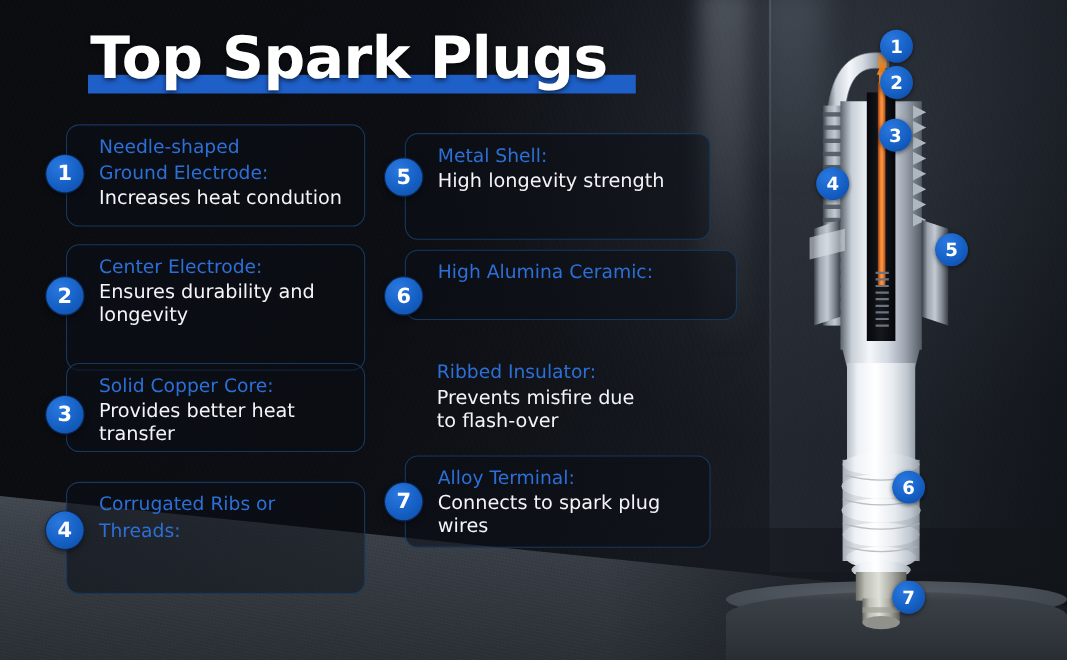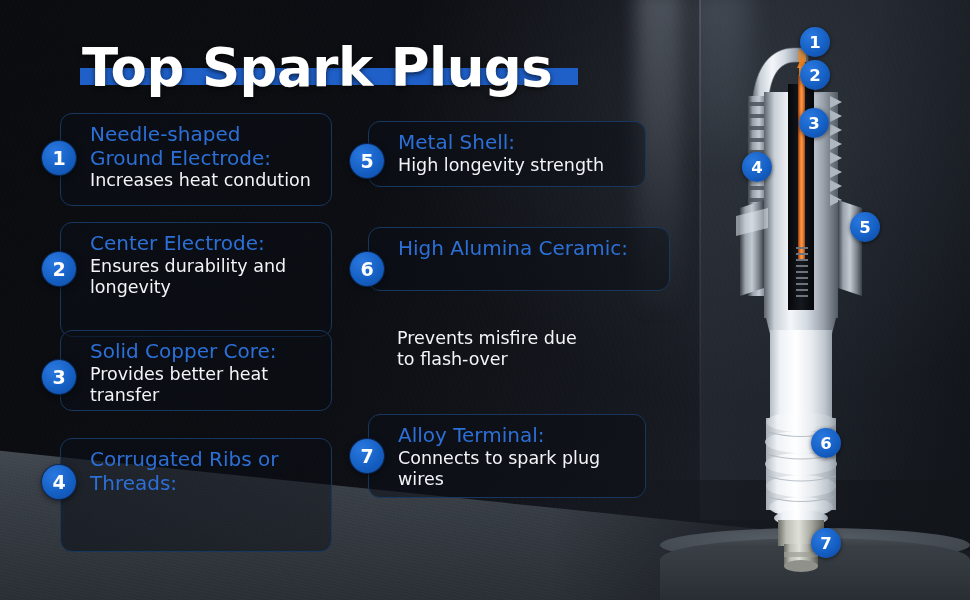--- a/index.html
+++ b/index.html
@@ -84,41 +84,41 @@
   #plug { position:absolute; left:706px; top:18px; width:190px; height:560px; }
   #plug svg { display:block; }
 
   
   #title-wrap { position:absolute; left:80px; top:24px; width:520px; height:70px; }
   .title-bar {
     position:absolute; left:0px; top:44px; width:498px; height:17px;
     background:#1e5fc8;
   }
   .title-text {
-    position:absolute; left:2px; top:14px;
+    position:absolute; left:2px; top:0px;
     font-family:"DejaVu Sans", sans-serif;
     font-weight:bold; font-size:53px; line-height:60px;
     color:#ffffff; letter-spacing:-0.5px;
     white-space:nowrap;
     text-shadow:0 2px 5px rgba(0,0,0,.65);
   }
 
   
   .card {
     position:absolute;
     border:1px solid #17375f;
     border-radius:12px;
     background:linear-gradient(135deg, rgba(10,14,22,.62), rgba(8,11,17,.42));
   }
   .card.plain { border:none; background:none; }
   .card-body { position:absolute; left:29px; right:10px; top:9px; }
   .card.plain .card-body { left:29px; top:6px; }
   .c-title {
     color:#2c6fd6;
-    font-size:20px; line-height:23.5px;
+    font-size:17px; line-height:23.5px;
     font-family:"DejaVu Sans", sans-serif;
     white-space:pre-line;
   }
   .c-desc {
     color:#f2f4f7;
     font-size:17.5px; line-height:21px;
     font-family:"DejaVu Sans", sans-serif;
     white-space:pre-line;
   }
   .badge {
@@ -318,45 +318,46 @@
 
 <div class="card" style="left:60px; top:330px; width:272px; height:81px;">
   <div class="card-body">
     <div class="c-title">Solid Copper Core:</div>
     <div class="c-desc">Provides better heat
 transfer</div>
   </div>
 </div>
 <div class="badge" style="left:42px; top:360px;">3</div>
 
-<div class="card" style="left:60px; top:438px; width:272px; height:114px;">
+<div class="card" style="left:60px; top:438px; width:272px; height:102px;">
   <div class="card-body">
     <div class="c-title">Corrugated Ribs or
 Threads:</div>
   </div>
 </div>
 <div class="badge" style="left:42px; top:465px;">4</div>
 
-<div class="card" style="left:368px; top:121px; width:278px; height:66px;">
+<div class="card" style="left:368px; top:121px; width:278px; height:97px;">
   <div class="card-body">
     <div class="c-title">Metal Shell:</div>
     <div class="c-desc">High longevity strength</div>
   </div>
 </div>
 <div class="badge" style="left:350px; top:144px;">5</div>
 
 <div class="card" style="left:368px; top:227px; width:302px; height:64px;">
   <div class="card-body">
     <div class="c-title">High Alumina Ceramic:</div>
   </div>
 </div>
 <div class="badge" style="left:350px; top:252px;">6</div>
 
 <div class="card plain" style="left:368px; top:322px; width:302px; height:80px;">
   <div class="card-body">
+    <div class="c-title">Ribbed Insulator:</div>
     <div class="c-desc">Prevents misfire due
 to flash-over</div>
   </div>
 </div>
 
 <div class="card" style="left:368px; top:414px; width:278px; height:84px;">
   <div class="card-body">
     <div class="c-title">Alloy Terminal:</div>
     <div class="c-desc">Connects to spark plug
 wires</div>

